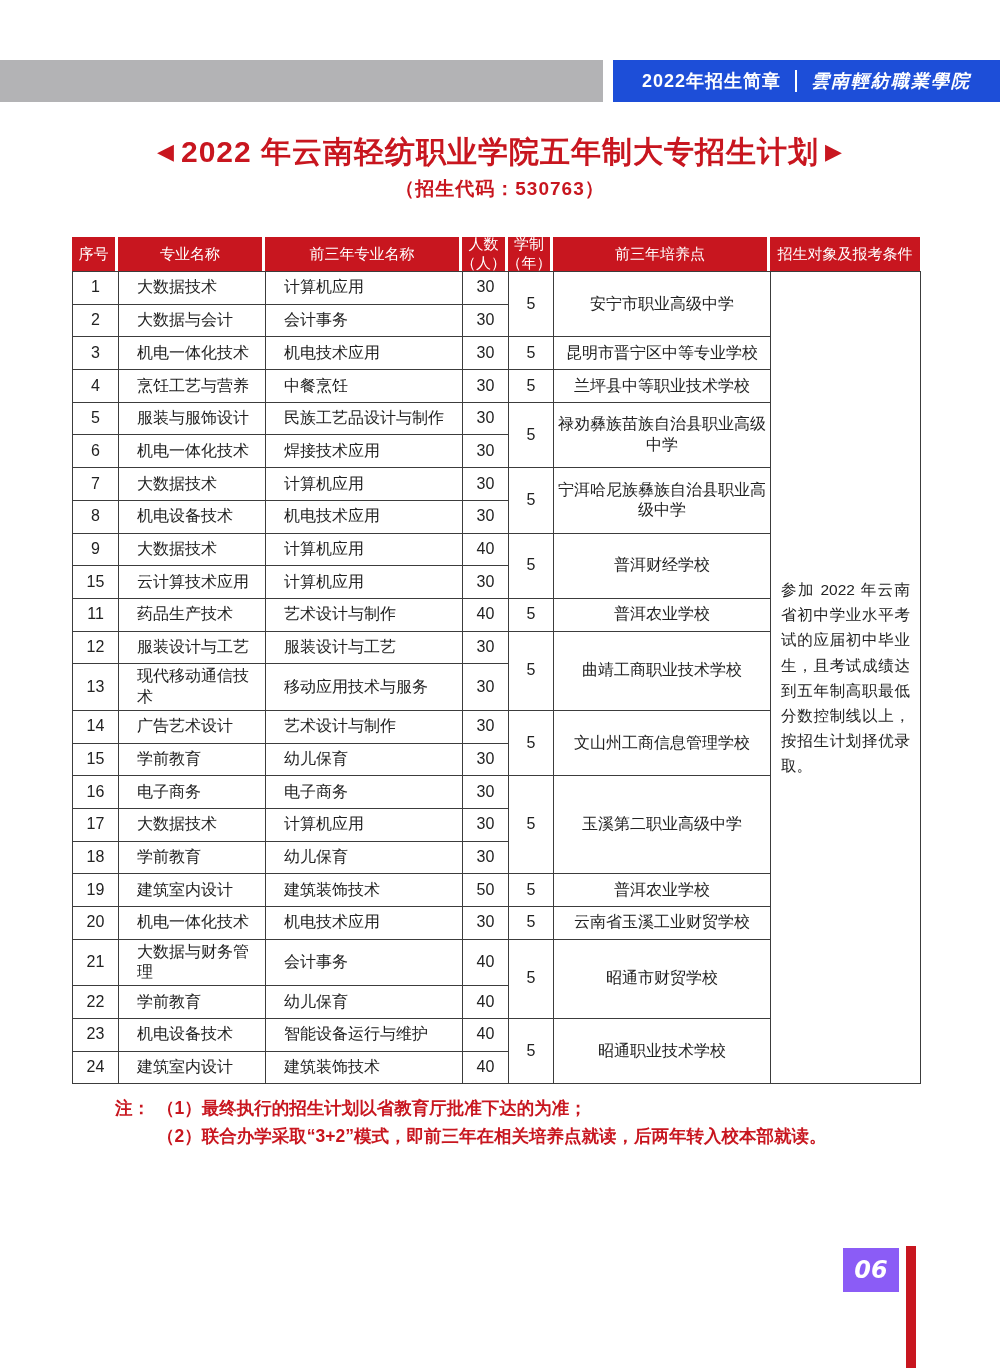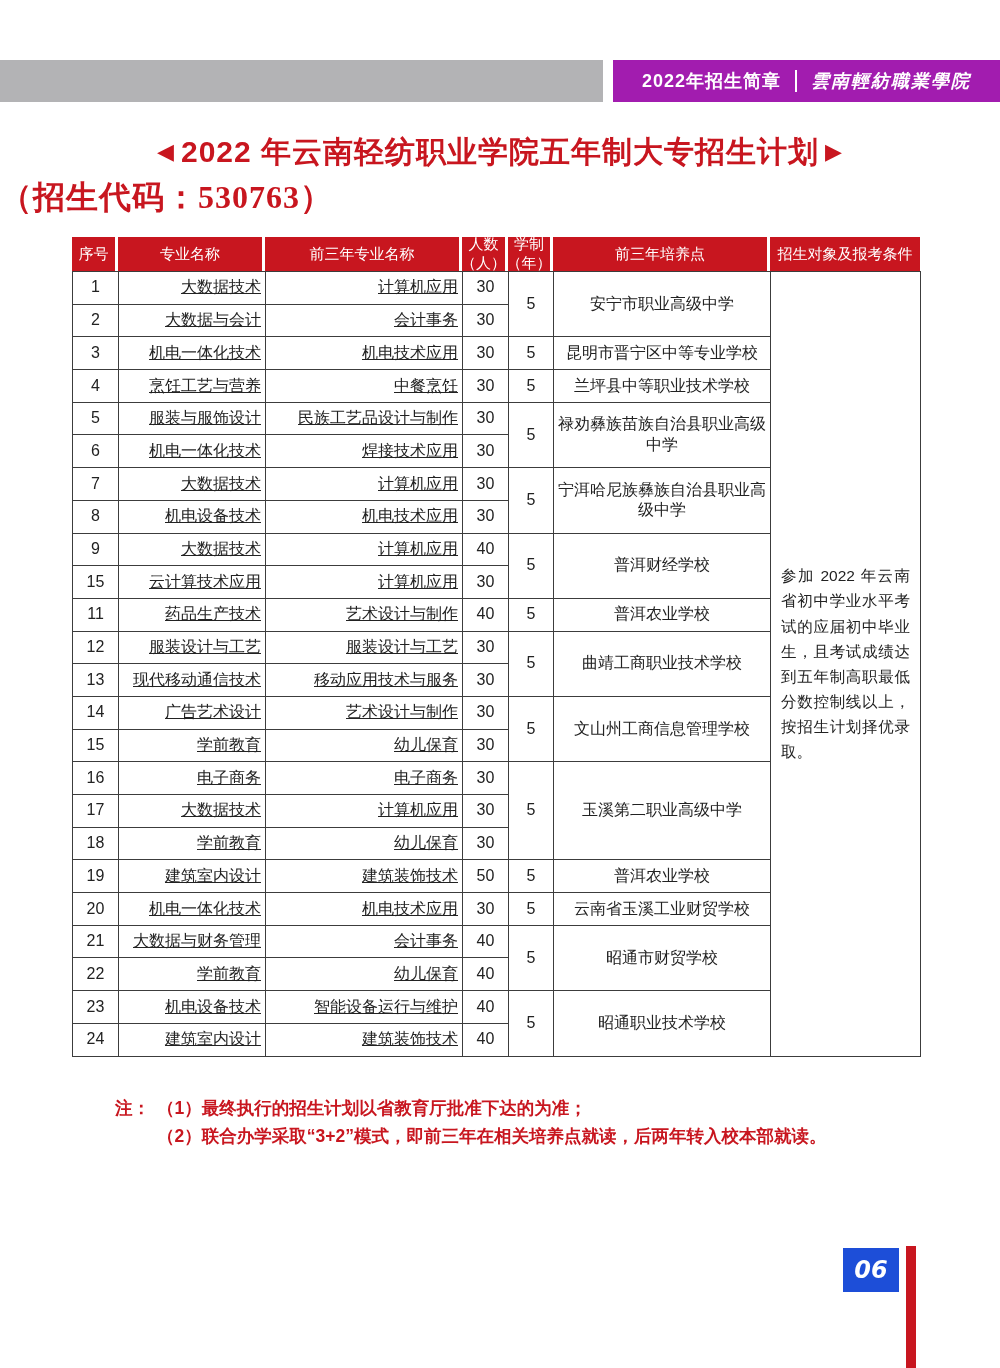--- a/index.html
+++ b/index.html
@@ -10,43 +10,43 @@
     font-family: "Liberation Sans", "DejaVu Sans", sans-serif;
     color: #222222;
     overflow: hidden;
   }
 
   
   .banner { position: absolute; top: 60px; left: 0; width: 100%; height: 42px; }
   .banner-gray { position: absolute; left: 0; top: 0; width: 603px; height: 42px; background: #b3b3b5; }
   .banner-red {
     position: absolute; left: 613px; top: 0; right: 0; height: 42px;
-    background: #a21caf; color: #ffffff;
+    background: #1d4ed8; color: #ffffff;
     display: flex; align-items: center; justify-content: center; gap: 14px;
   }
   .banner-title { font-size: 18px; font-weight: bold; letter-spacing: 1px; }
   .banner-sep { width: 2px; height: 22px; background: #ffffff; }
   .banner-school {
     font-size: 18px; font-weight: bold; letter-spacing: 2px;
     font-family: "Liberation Serif", "DejaVu Serif", serif; font-style: italic;
   }
 
   
   .title-row {
     position: absolute; top: 132px; left: 0; width: 100%;
     text-align: center; color: #c8161f; font-weight: bold;
     font-size: 30px; letter-spacing: 1px;
   }
   .title-arrow { font-size: 22px; position: relative; top: -3px; }
   .title-arrow.left { margin-right: 6px; }
   .title-arrow.right { margin-left: 6px; }
   .subtitle-row {
     position: absolute; top: 176px; left: 0; width: 100%;
-    color: #c8161f; font-weight: bold;
-    font-size: 32px; letter-spacing: 1px; font-family: Liberation Serif, serif;
+    text-align: center; color: #c8161f; font-weight: bold;
+    font-size: 19px; letter-spacing: 1px;
   }
 
   
   .table-wrap { position: absolute; left: 72px; top: 237px; width: 848px; }
   .thead { display: flex; height: 34px; }
   .th {
     background: #c8161f; color: #ffffff; font-size: 15px;
     display: flex; align-items: center; justify-content: center;
     text-align: center; line-height: 1.25; border-right: 3px solid #ffffff;
   }
@@ -56,40 +56,40 @@
   .col6 { width: 150px; }
 
   table { border-collapse: collapse; table-layout: fixed; width: 848px; margin-top: 0; }
   td {
     border: 1px solid #3c3c3c; font-size: 16px; color: #222222;
     padding: 2px 4px; line-height: 1.3; vertical-align: middle;
     overflow: hidden;
   }
   tr { height: 32.7px; }
   td.c { text-align: center; }
-  td.l { text-align: right; padding-left: 8px; text-decoration: underline; }
+  td.l { text-align: left; padding-left: 18px; }
   td.site { text-align: center; }
   td.req {
     vertical-align: middle; text-align: justify;
     padding: 8px 10px; font-size: 15.5px; line-height: 1.62; color: #222222;
   }
 
   
   .notes {
     position: absolute; left: 115px; top: 1094px;
     color: #c8161f; font-size: 17.5px; font-weight: bold;
     display: grid; grid-template-columns: 42px auto; line-height: 28px;
   }
   .notes .note-label { grid-row: 1; }
   .notes .note-line { grid-column: 2; }
 
   
   .page-badge {
     position: absolute; left: 843px; top: 1248px; width: 56px; height: 44px;
-    background: #1d4ed8; color: #ffffff;
+    background: #8b5cf6; color: #ffffff;
     display: flex; align-items: center; justify-content: center;
     font-size: 24px; font-weight: bold; font-style: italic;
     font-family: "DejaVu Sans", sans-serif;
   }
   .page-bar { position: absolute; left: 906px; top: 1246px; width: 10px; bottom: 0; background: #c8161f; }
 </style>
 </head>
 <body>
 
 <div class="banner">

